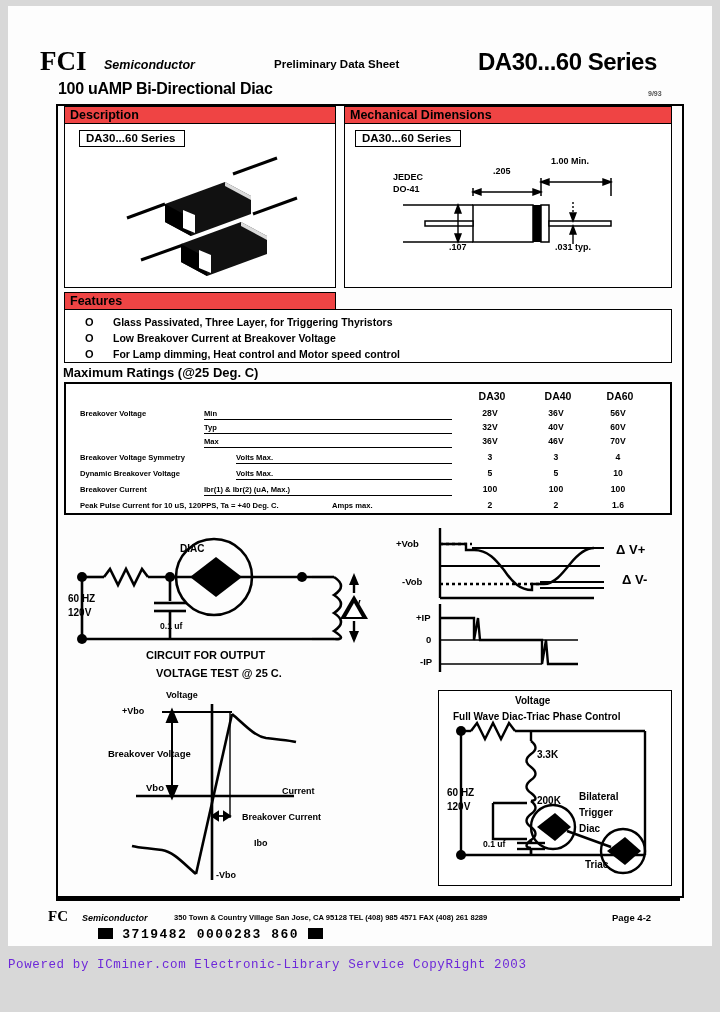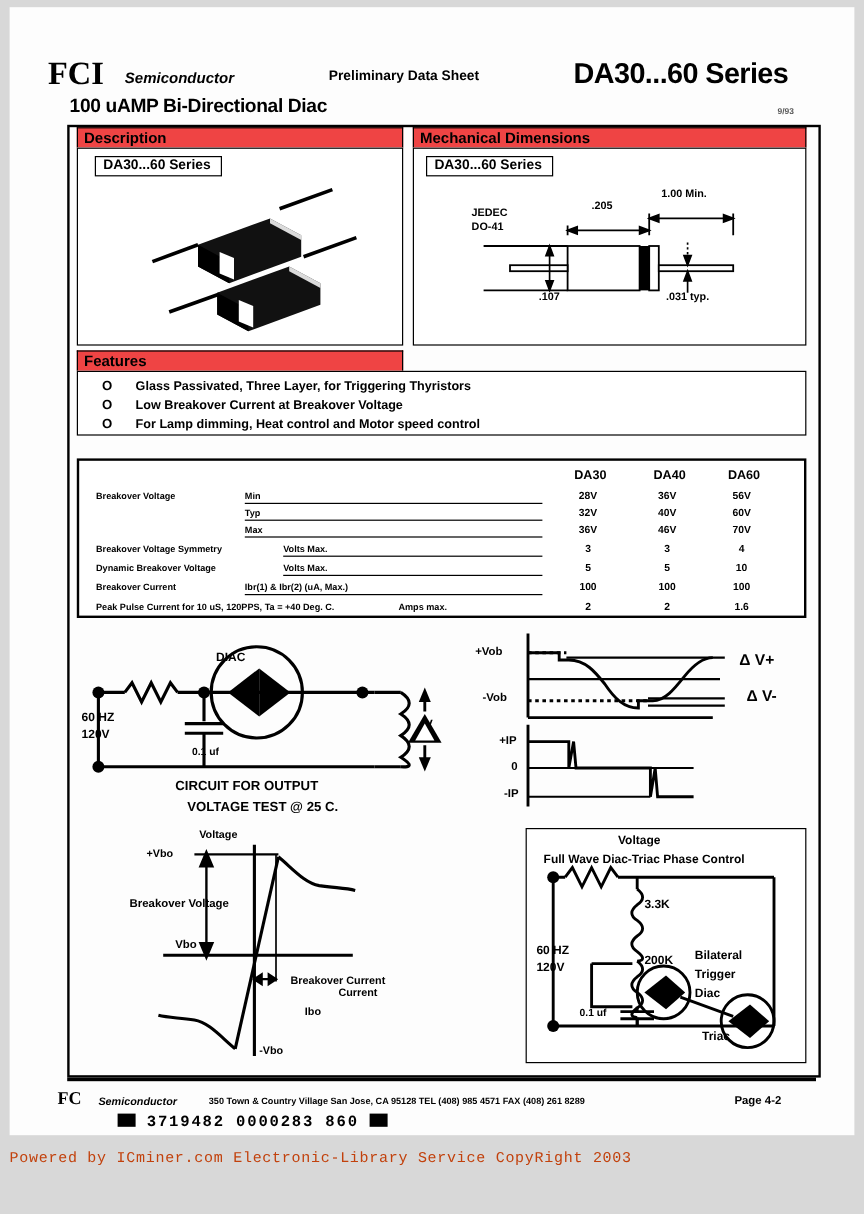--- a/index.html
+++ b/index.html
@@ -57,21 +57,21 @@
   
   .foot-rule{position:absolute;left:48px;top:892px;width:624px;height:3px;background:#000;}
   .foot-brand{position:absolute;left:40px;top:902px;font-family:"Liberation Serif",serif;font-size:15px;font-weight:bold;}
   .foot-sub{position:absolute;left:74px;top:907px;font-size:9px;font-weight:bold;font-style:italic;}
   .foot-addr{position:absolute;left:166px;top:907px;font-size:7.6px;font-weight:bold;white-space:nowrap;}
   .foot-page{position:absolute;left:604px;top:906px;font-size:9.5px;font-weight:bold;}
   .barcode{position:absolute;left:90px;top:921px;font-family:"Liberation Mono",monospace;
     font-size:13px;font-weight:bold;letter-spacing:1.5px;white-space:nowrap;}
   .bc-block{display:inline-block;width:15px;height:11px;background:#000;vertical-align:-1px;}
   .watermark{position:absolute;left:8px;top:958px;font-family:"Liberation Mono",monospace;
-    font-size:12.5px;color:#c2410c;letter-spacing:0.6px;white-space:nowrap;}
+    font-size:12.5px;color:#6d28d9;letter-spacing:0.6px;white-space:nowrap;}
   svg{display:block;}
 </style>
 </head>
 <body>
 
 <div class="page">
 
   <div class="masthead">
     <span class="brand">FCI</span>
     <span class="brand-sub">Semiconductor</span>
@@ -174,20 +174,23 @@
   </div>
   <div class="panel" style="left:56px;top:303px;width:608px;height:54px;">
     <span class="feat-bullet" style="left:20px;top:6px;">O</span>
     <span class="feat-row" style="left:48px;top:6px;">Glass Passivated, Three Layer,  for Triggering Thyristors</span>
     <span class="feat-bullet" style="left:20px;top:22px;">O</span>
     <span class="feat-row" style="left:48px;top:22px;">Low Breakover Current at Breakover Voltage</span>
     <span class="feat-bullet" style="left:20px;top:38px;">O</span>
     <span class="feat-row" style="left:48px;top:38px;">For Lamp dimming, Heat control and Motor speed control</span>
   </div>
 
+  <div class="sec-tab" style="left:50px;top:358px;width:614px;height:18px;border:none;background:transparent;">
+    <span style="font-size:13px;">Maximum Ratings  (@25 Deg. C)</span>
+  </div>
   <div class="panel" style="left:56px;top:376px;width:608px;height:133px;border-width:2px;">
 
     <span class="t-head" style="left:404px;top:6px;width:44px;text-align:center;">DA30</span>
     <span class="t-head" style="left:470px;top:6px;width:44px;text-align:center;">DA40</span>
     <span class="t-head" style="left:532px;top:6px;width:44px;text-align:center;">DA60</span>
 
     <span class="t-lab" style="left:14px;top:25px;">Breakover Voltage</span>
     <span class="t-cond" style="left:138px;top:25px;">Min</span>
     <div class="rule" style="left:138px;top:35px;width:248px;"></div>
     <span class="t-val" style="left:404px;top:24px;">28V</span>
@@ -331,21 +334,21 @@
         <line x1="48" y1="138" x2="150" y2="138" stroke-width="1.6"></line>
       </g>
     </svg>
   </div>
 
   <div style="position:absolute;left:96px;top:684px;width:290px;height:200px;">
     <span class="vi-lab" style="left:62px;top:0px;">Voltage</span>
     <span class="vi-lab" style="left:18px;top:16px;">+Vbo</span>
     <span class="vi-lab" style="left:4px;top:58px;font-size:9.5px;">Breakover Voltage</span>
     <span class="vi-lab" style="left:42px;top:72px;font-size:9.5px;margin-top:20px;">Vbo</span>
-    <span class="vi-lab" style="left:178px;top:96px;margin-top:36px;">Current</span>
+    <span class="vi-lab" style="left:178px;top:96px;">Current</span>
     <span class="vi-lab" style="left:138px;top:122px;">Breakover Current</span>
     <span class="vi-lab" style="left:150px;top:148px;">Ibo</span>
     <span class="vi-lab" style="left:112px;top:180px;">-Vbo</span>
 
     <svg width="290" height="200" viewBox="0 0 290 200" style="position:absolute;left:0;top:0;">
       <g stroke="#000" fill="none">
 
         <line x1="32" y1="106" x2="190" y2="106" stroke-width="2.6"></line>
         <line x1="108" y1="14" x2="108" y2="190" stroke-width="2.6"></line>
 

